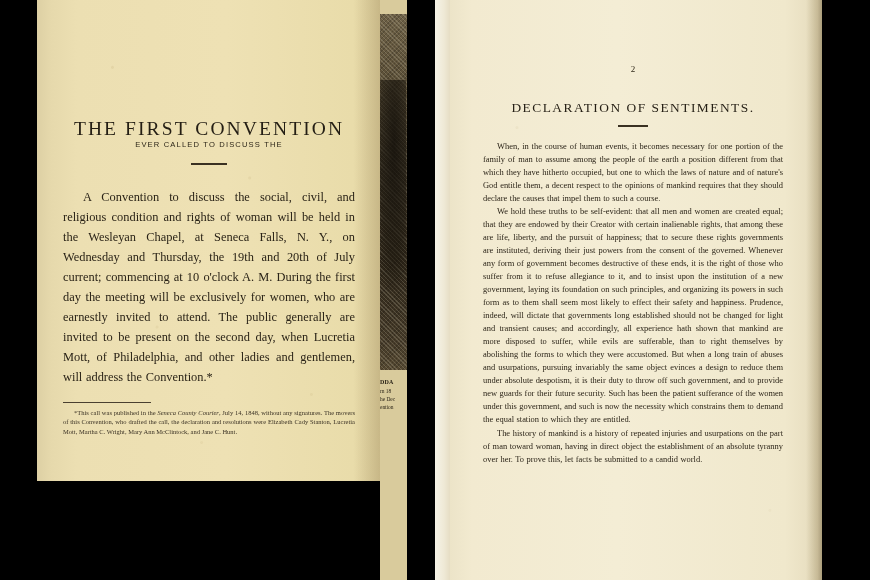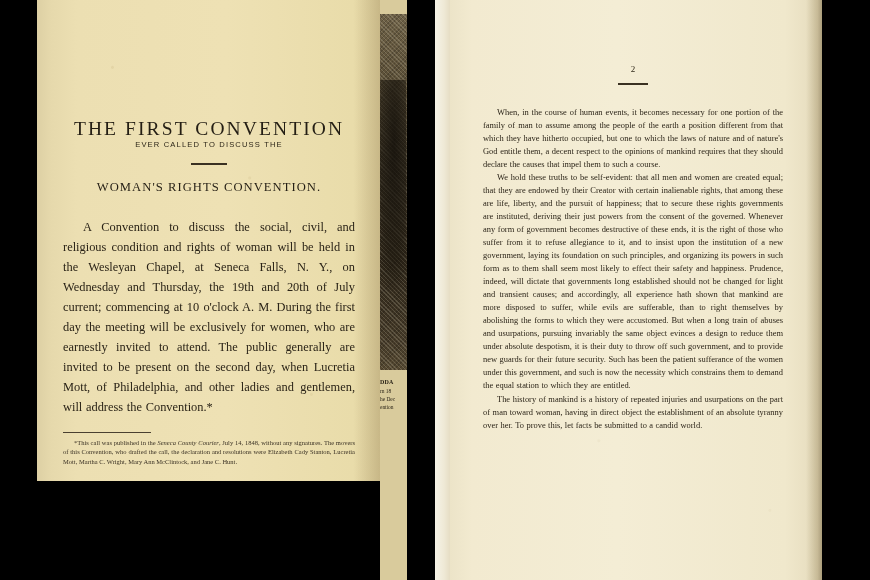--- a/index.html
+++ b/index.html
@@ -249,21 +249,21 @@
     letter-spacing: 1.5px;
     color: #241e14;
   }
   .rule-short-r {
     width: 30px;
     height: 1.5px;
     background: #3a3122;
     margin: 9px auto 0 auto;
   }
   .rp-body {
-    margin-top: 21px;
+    margin-top: 13px;
     font-size: 8.45px;
     line-height: 1.545;
     text-align: justify;
     color: #2b2418;
     word-spacing: .35px;
   }
   .rp-body p {
     margin: 0;
     text-indent: 14px;
   }
@@ -278,21 +278,20 @@
 
     <div class="lp-content">
       <div class="title-main">THE FIRST CONVENTION</div>
 
       <div class="title-sub1">EVER CALLED TO DISCUSS THE</div>
 
 
 
       <div class="rule-short"></div>
 
-      <div class="title-sub3">WOMAN'S RIGHTS CONVENTION.</div>
 
       <div class="lp-body">A Convention to discuss the social, civil, and religious condition and rights of woman will be held in the Wesleyan Chapel, at Seneca Falls, N. Y., on Wednesday and Thursday, the 19th and 20th of July current; commencing at 10 o'clock A. M. During the first day the meeting will be exclusively for women, who are earnestly invited to attend. The public generally are invited to be present on the second day, when Lucretia Mott, of Philadelphia, and other ladies and gentlemen, will address the Convention.*</div>
 
       <div class="footnote-rule"></div>
 
       <div class="footnote">
         <span class="fn-indent">*</span><span>This call was published in the </span><i>Seneca County Courier</i><span>, July 14, 1848, without any signatures. The movers of this Convention, who drafted the call, the declaration and resolutions were Elizabeth Cady Stanton, Lucretia Mott, Martha C. Wright, Mary Ann McClintock, and Jane C. Hunt.</span>
       </div>
     </div>
 
@@ -315,20 +314,21 @@
     <div class="dark-gap"></div>
     <div class="white-edge"></div>
   </div>
 
   <div class="right-page">
     <div class="grain"></div>
 
     <div class="rp-content">
       <div class="folio">2</div>
 
+      <div class="rp-heading">DECLARATION OF SENTIMENTS.</div>
 
       <div class="rule-short-r"></div>
 
       <div class="rp-body">
         <p>When, in the course of human events, it becomes necessary for one portion of the family of man to assume among the people of the earth a position different from that which they have hitherto occupied, but one to which the laws of nature and of nature's God entitle them, a decent respect to the opinions of mankind requires that they should declare the causes that impel them to such a course.</p>
         <p>We hold these truths to be self-evident: that all men and women are created equal; that they are endowed by their Creator with certain inalienable rights, that among these are life, liberty, and the pursuit of happiness; that to secure these rights governments are instituted, deriving their just powers from the consent of the governed. Whenever any form of government becomes destructive of these ends, it is the right of those who suffer from it to refuse allegiance to it, and to insist upon the institution of a new government, laying its foundation on such principles, and organizing its powers in such form as to them shall seem most likely to effect their safety and happiness. Prudence, indeed, will dictate that governments long established should not be changed for light and transient causes; and accordingly, all experience hath shown that mankind are more disposed to suffer, while evils are sufferable, than to right themselves by abolishing the forms to which they were accustomed. But when a long train of abuses and usurpations, pursuing invariably the same object evinces a design to reduce them under absolute despotism, it is their duty to throw off such government, and to provide new guards for their future security. Such has been the patient sufferance of the women under this government, and such is now the necessity which constrains them to demand the equal station to which they are entitled.</p>
         <p>The history of mankind is a history of repeated injuries and usurpations on the part of man toward woman, having in direct object the establishment of an absolute tyranny over her. To prove this, let facts be submitted to a candid world.</p>
       </div>
     </div>
 

